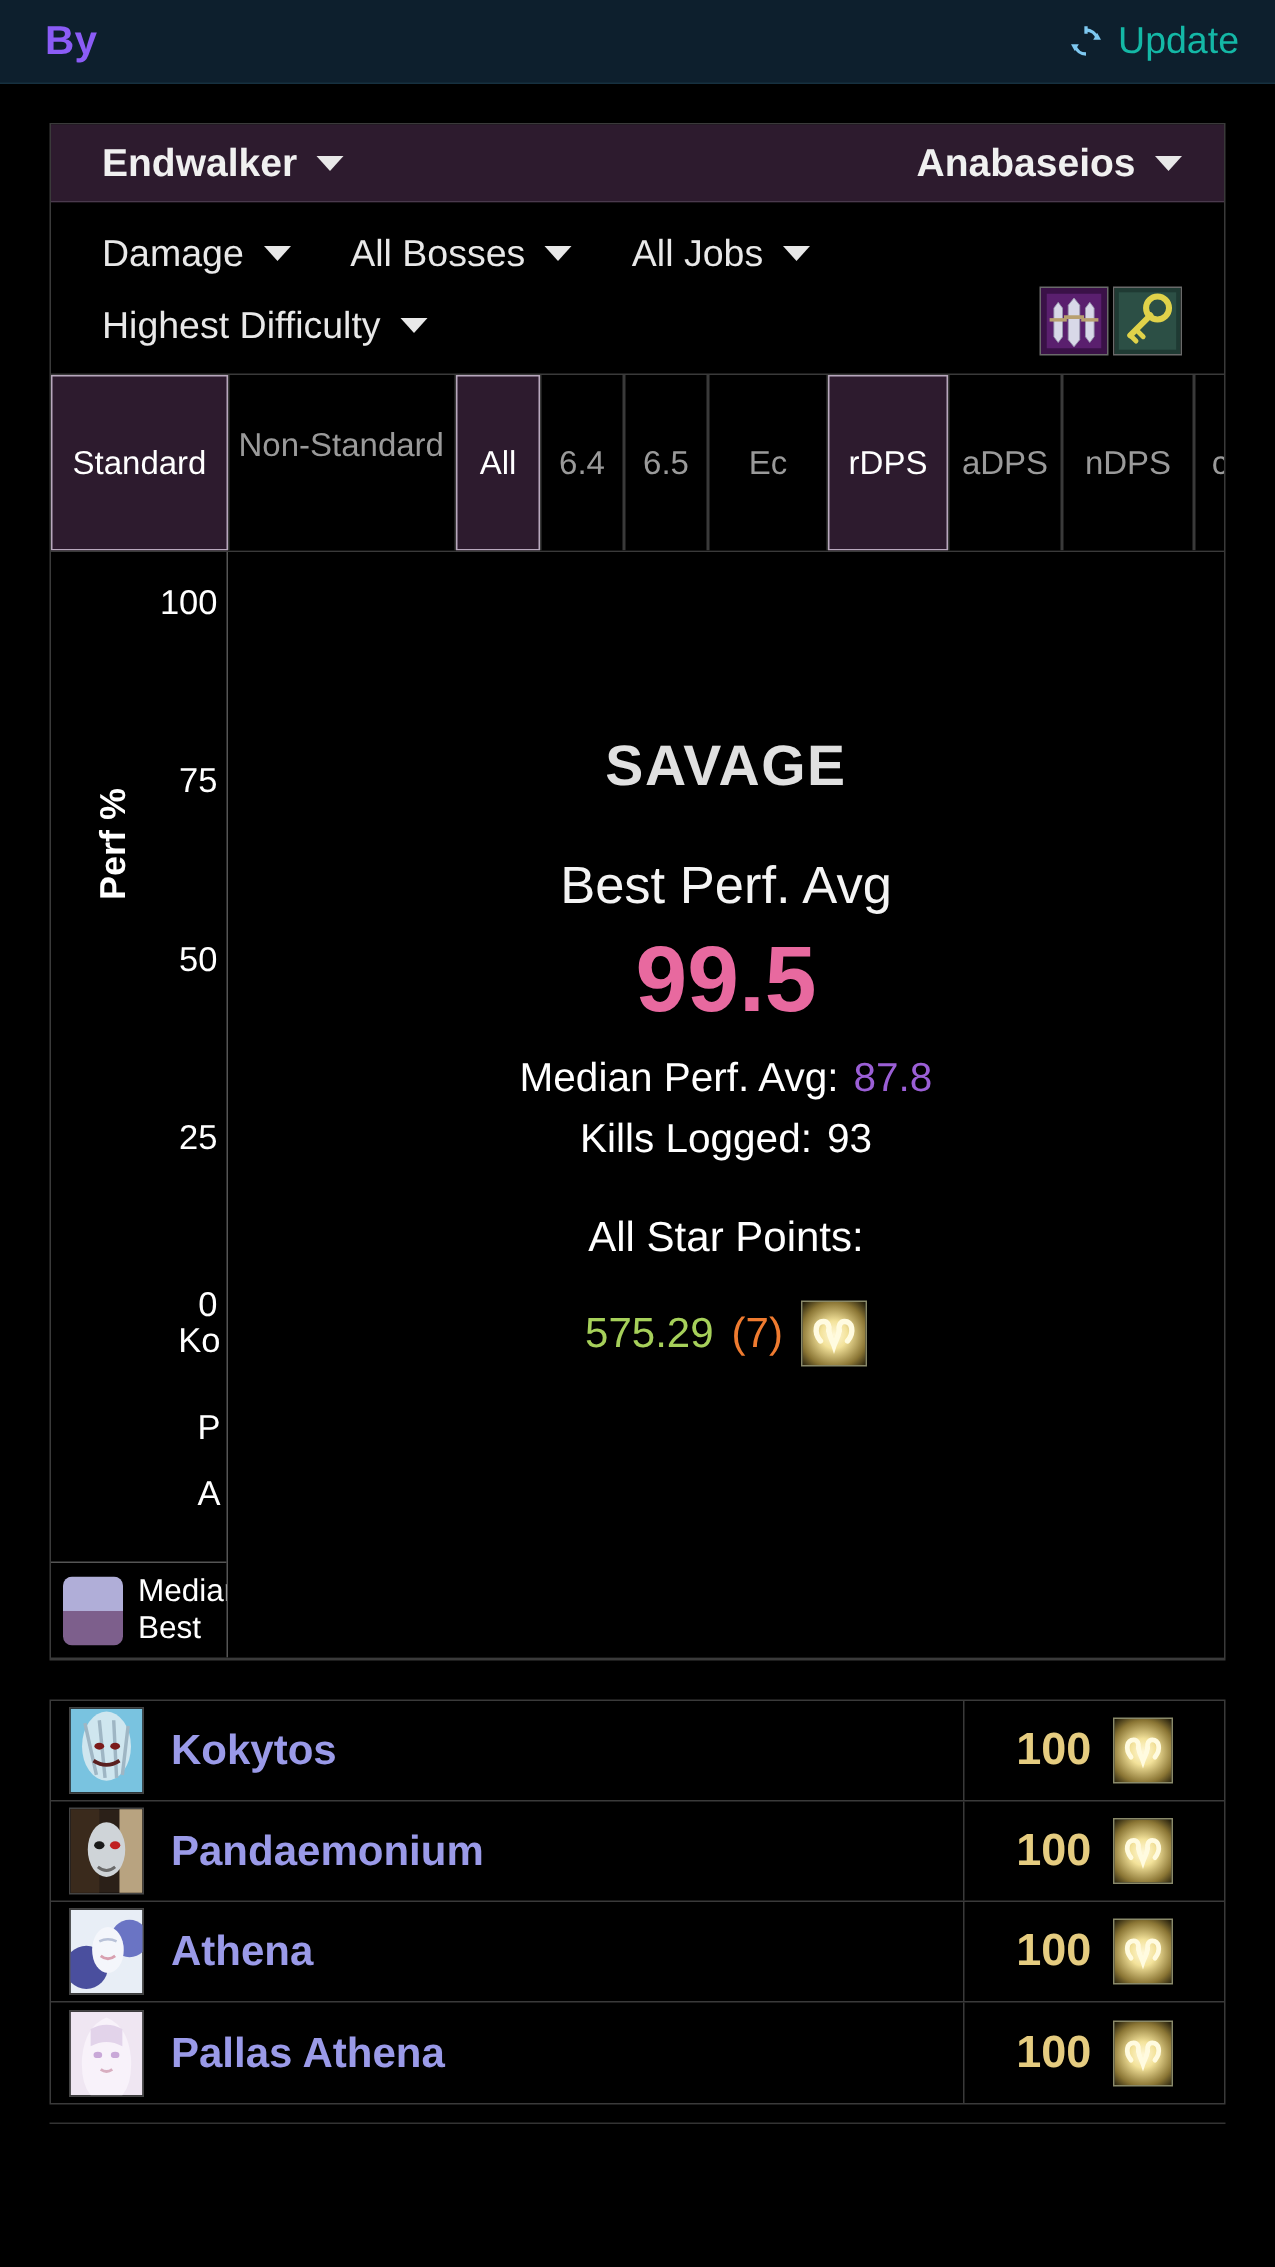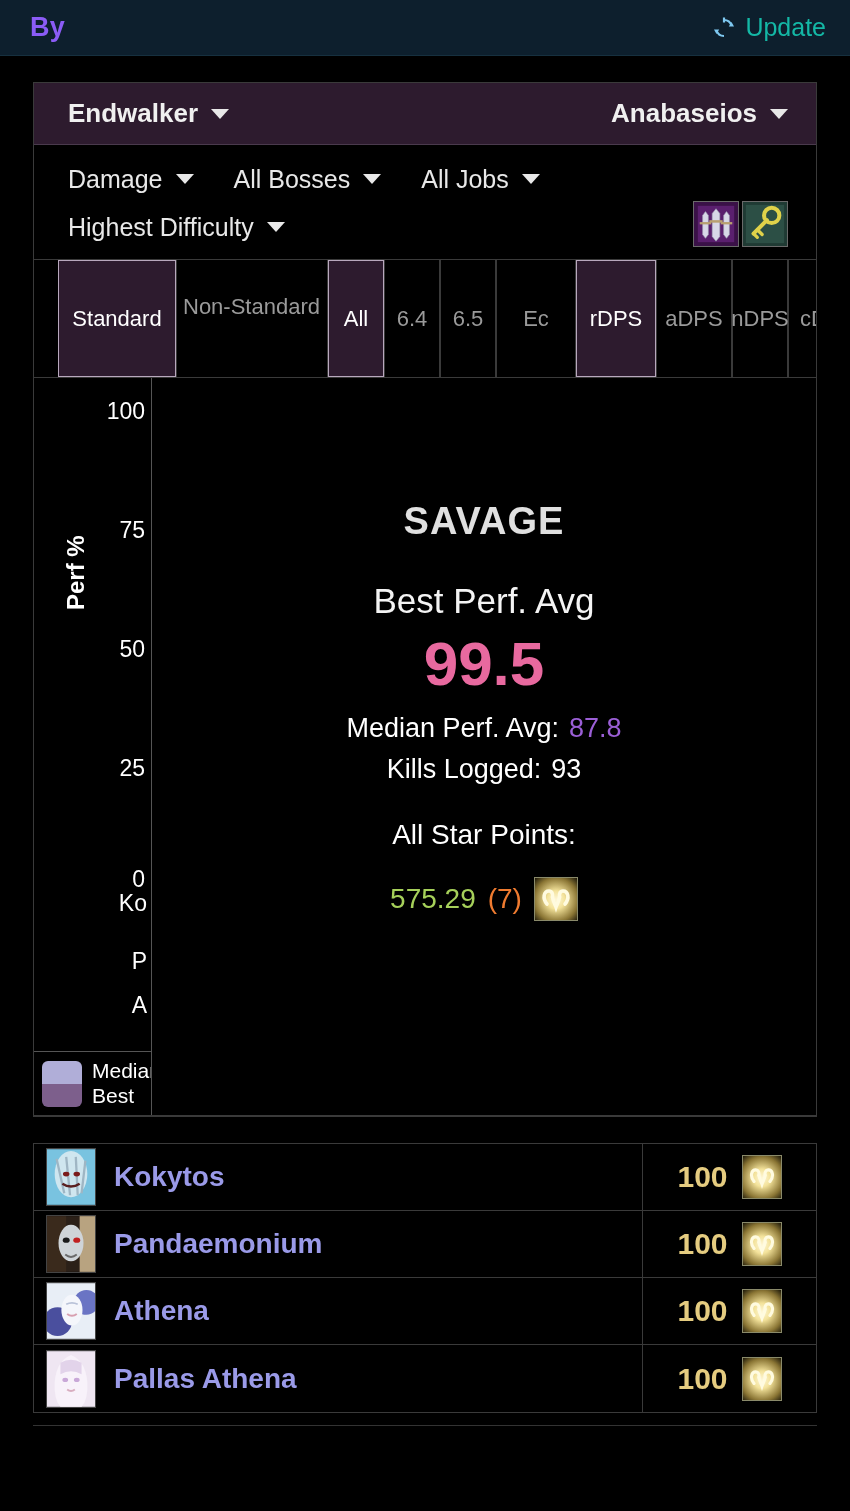--- a/index.html
+++ b/index.html
@@ -52,21 +52,21 @@
   }
 
   
   .expbar {
     display: flex;
     align-items: center;
     justify-content: space-between;
     background: #2d1b2e;
     border-bottom: 1px solid #4a3a4d;
     padding: 12px 28px 12px 34px;
-    height: 62px;
+    height: 52px;
   }
   .dropdown {
     display: flex;
     align-items: center;
     gap: 13px;
     color: #f0f0f0;
     cursor: pointer;
     white-space: nowrap;
   }
   .dropdown.big { font-size: 26px; font-weight: bold; }
@@ -132,29 +132,29 @@
     background: #000;
     flex: none;
   }
   .tab.wrap { align-items: flex-start; padding-top: 26px; justify-content: flex-start; }
   .tab.active {
     background: #2d1b2e;
     color: #ffffff;
     border: 1px solid #b8a8bd;
     z-index: 3;
   }
-  .tab-std     { width: 118px; margin-left: 24px; }
+  .tab-std     { width: 118px; }
   .tab-nonstd  { width: 152px; }
   .tab-all     { width: 56px; }
   .tab-64      { width: 56px; }
   .tab-65      { width: 56px; }
   .tab-echo    { width: 80px; }
   .tab-rdps    { width: 80px; }
   .tab-adps    { width: 76px; }
-  .tab-ndps    { width: 56px; }
+  .tab-ndps    { width: 88px; }
   .tab-cdps    { width: 80px; }
 
   
   .chartwrap {
     position: relative;
     display: flex;
     height: 738px;
     border-bottom: 1px solid #3a3a3a;
     background: #000;
     overflow: hidden;

